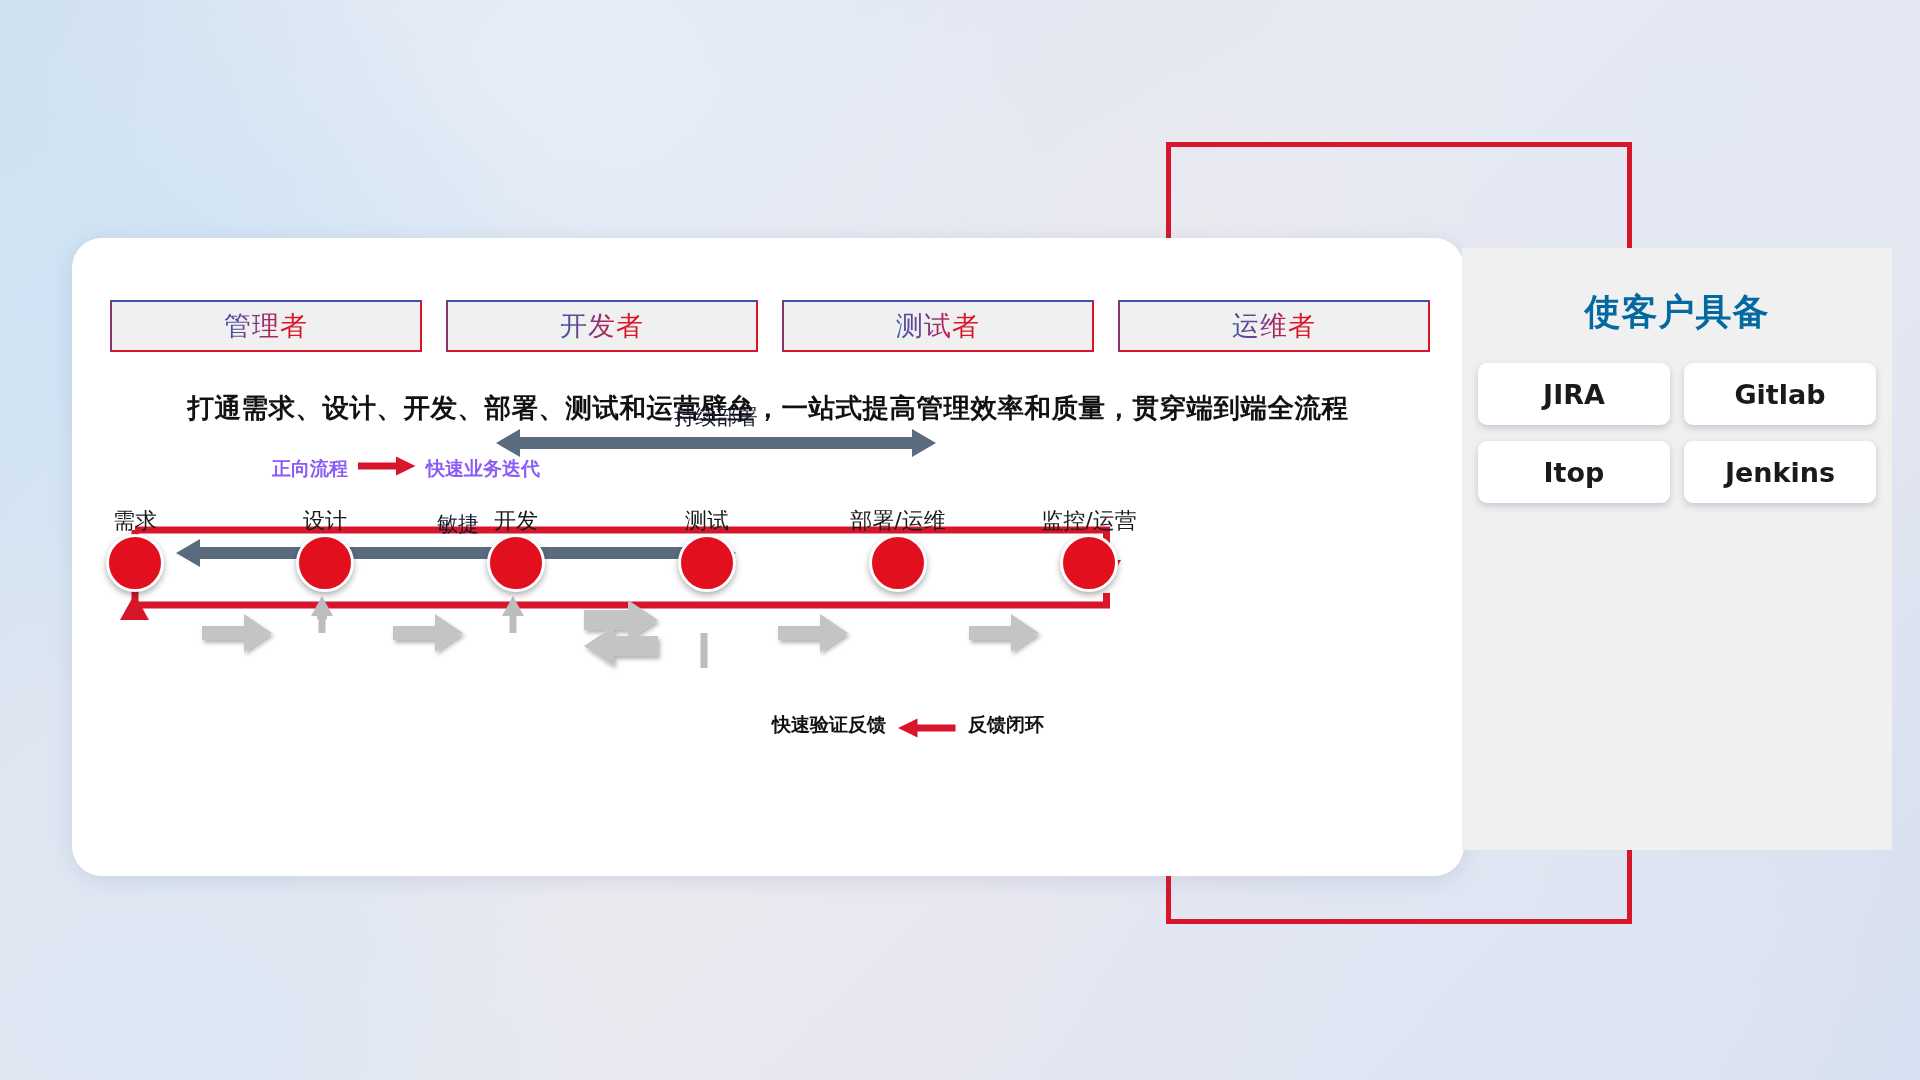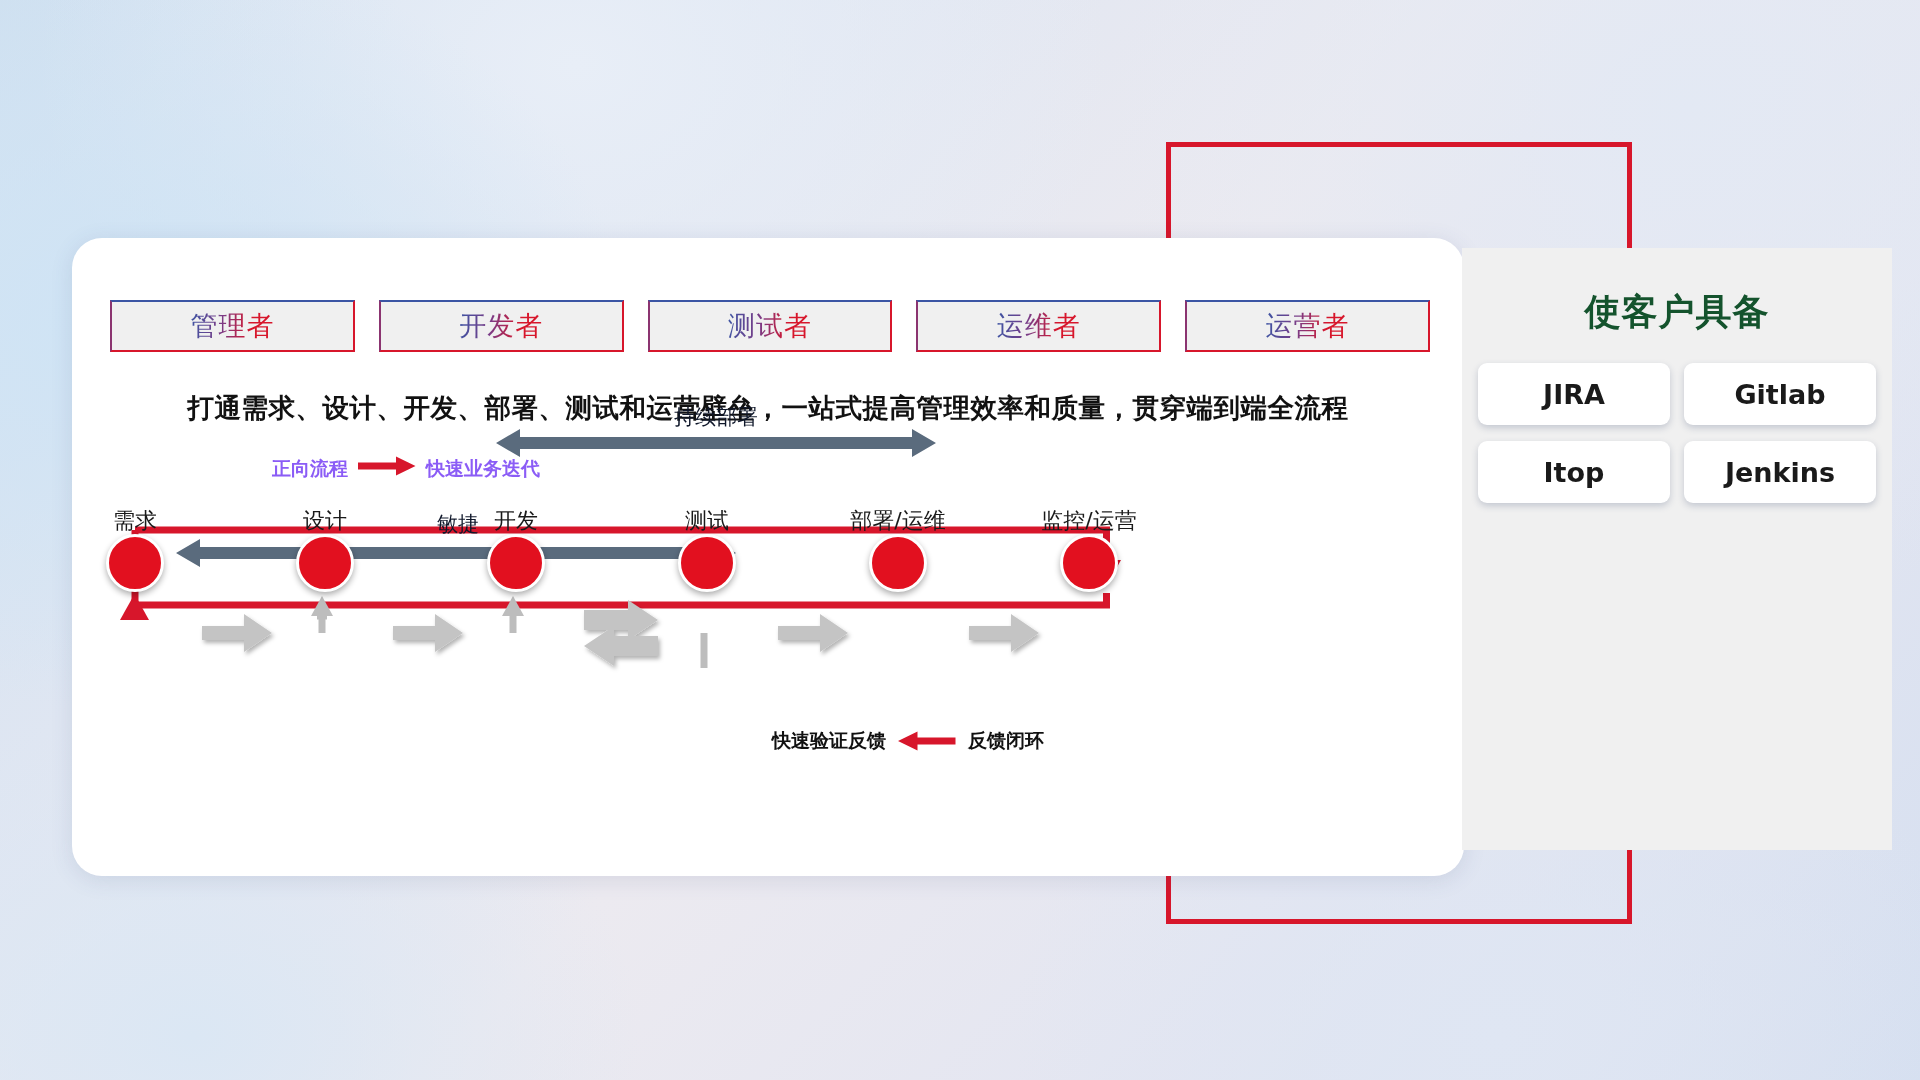--- a/index.html
+++ b/index.html
@@ -89,23 +89,23 @@
     left: 200px; top: 218px;
     display: flex;
     gap: 10px;
     font-size: 19px;
     font-weight: bold;
     color: #8b5cf6;
     font-family: "DejaVu Sans", "Liberation Sans", sans-serif;
   }
   .legend-feedback {
     position: absolute;
-    left: 700px; top: 490px;
-    display: flex;
-    align-items: center;
+    left: 700px; top: 474px;
+    display: flex;
+    align-items: flex-end;
     gap: 12px;
     font-size: 19px;
     font-weight: bold;
     color: #111;
     font-family: "DejaVu Sans", "Liberation Sans", sans-serif;
   }
 
   
   .flow-area {
     position: absolute;
@@ -146,21 +146,21 @@
   .side-panel {
     position: absolute;
     left: 1462px; top: 248px;
     width: 430px; height: 602px;
     background: #f0f0f0;
     z-index: 4;
   }
   .panel-title {
     margin-top: 38px;
     text-align: center;
-    color: #14532d;
+    color: #0369a1;
     font-weight: bold;
     font-size: 36px;
     line-height: 1.42;
     letter-spacing: 1px;
     font-family: "DejaVu Sans", "Liberation Sans", sans-serif;
   }
   .panel-title .line2 { font-size: 35px; display:block; }
   .tags {
     margin: 26px 16px 0 16px;
     display: flex;
@@ -196,23 +196,20 @@
     </div>
     <div class="role-box">
       <span class="role-label">开发者</span>
     </div>
     <div class="role-box">
       <span class="role-label">测试者</span>
     </div>
     <div class="role-box">
       <span class="role-label">运维者</span>
     </div>
-    <div class="role-box">
-      <span class="role-label">运营者</span>
-    </div>
   </div>
 
   <div class="desc">打通需求、设计、开发、部署、测试和运营壁垒，一站式提高管理效率和质量，贯穿端到端全流程</div>
 
   <div class="legend-forward">
     <span>正向流程</span>
     <svg width="58" height="20" viewBox="0 0 58 20">
       <path d="M0 6.5 H38 V0.5 L57.5 10 L38 19.5 V13.5 H0 Z" fill="#d7162b"></path>
     </svg>
     <span>快速业务迭代</span>

